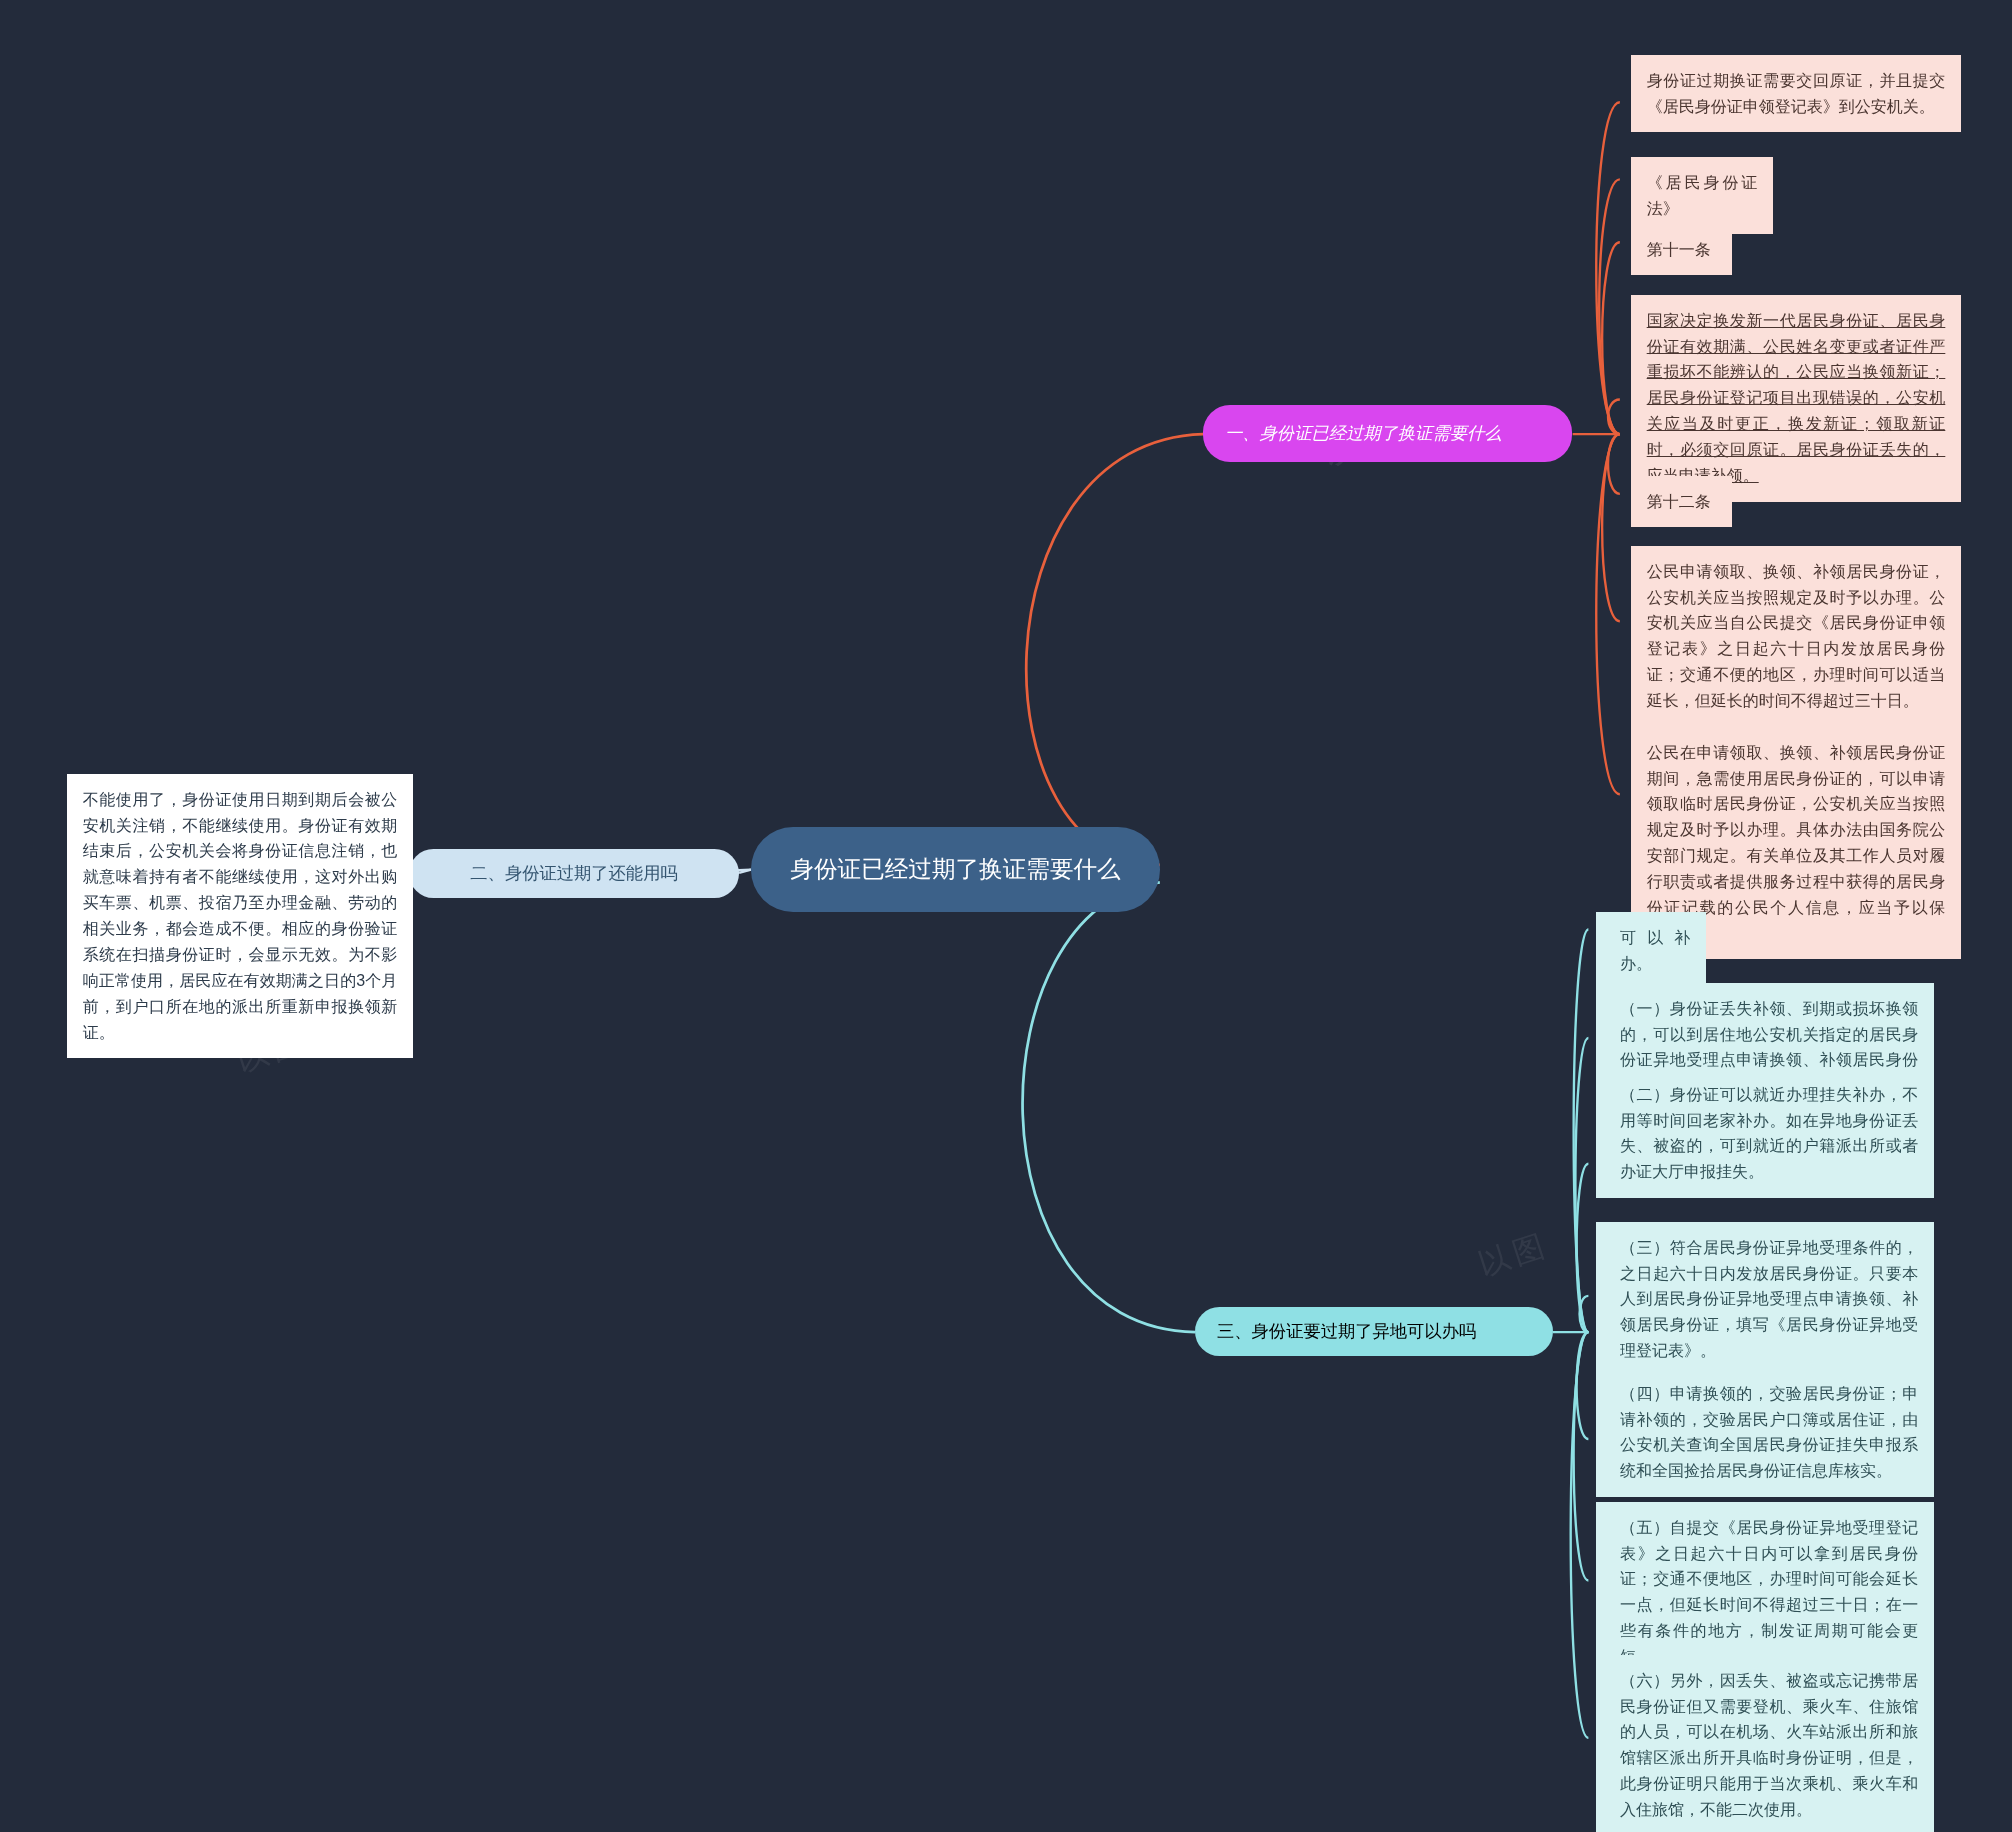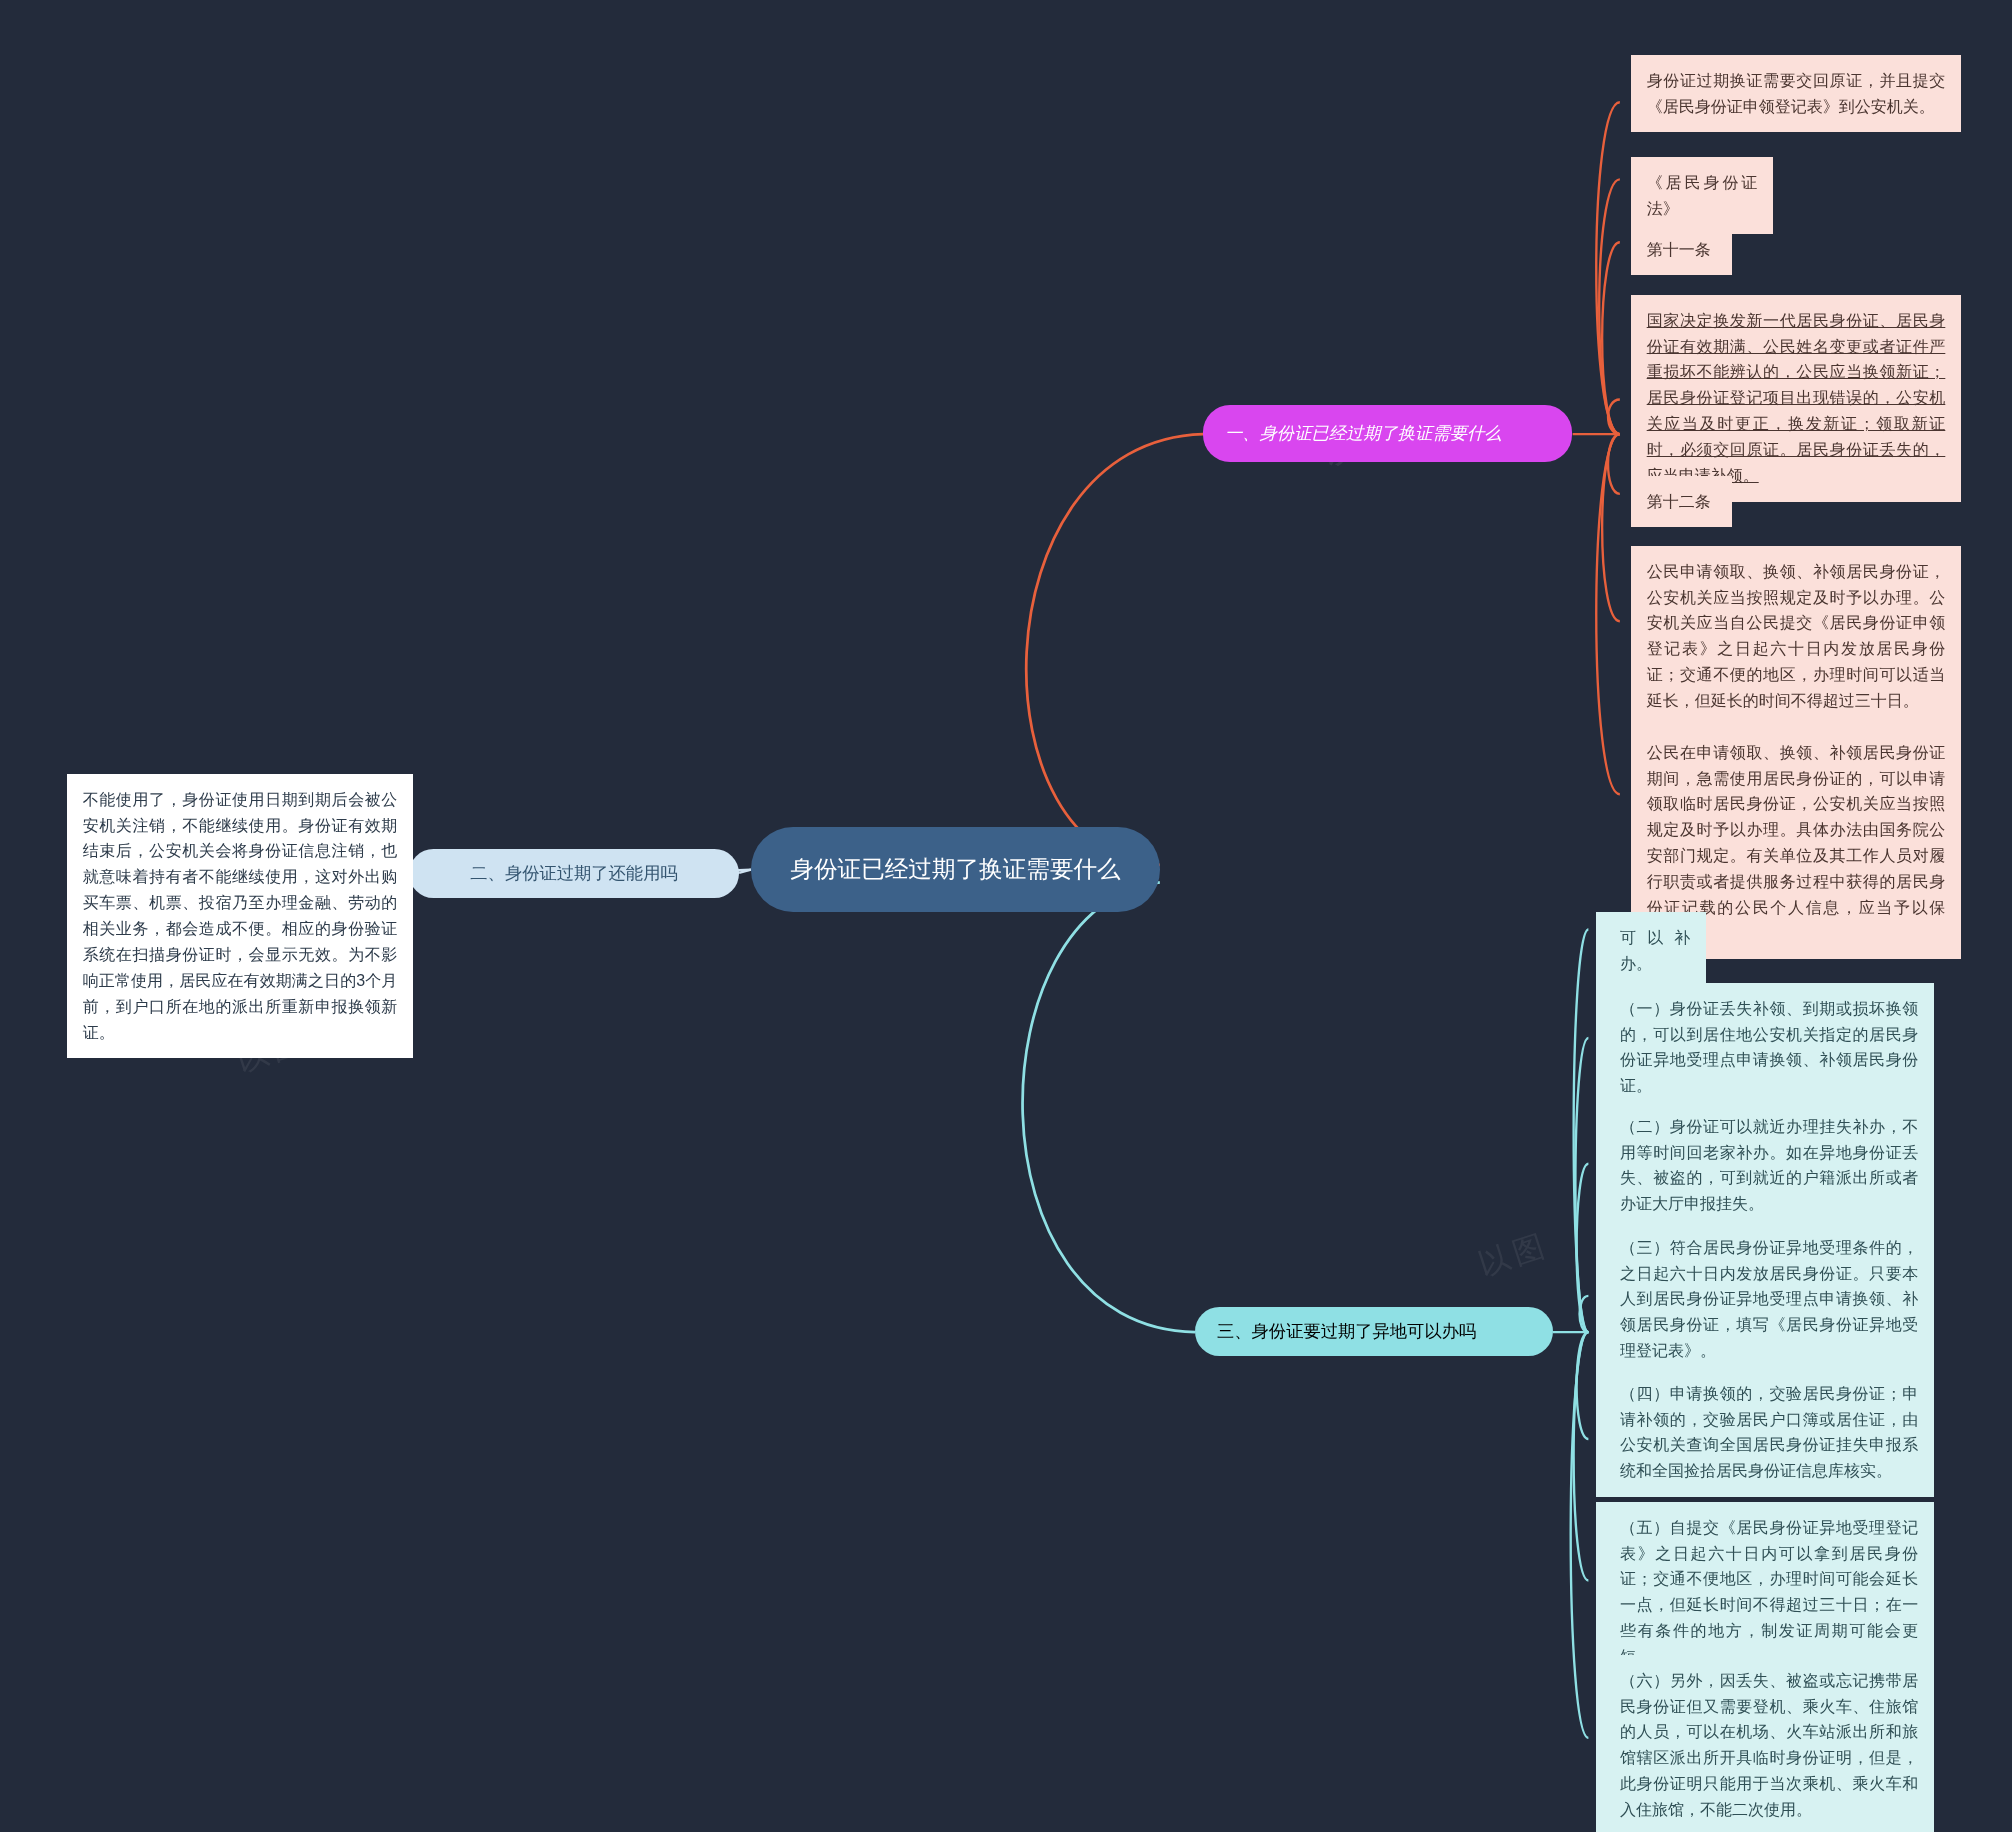--- a/index.html
+++ b/index.html
@@ -106,20 +106,20 @@
   <div class="node card pink" style="left:1631px;top:546px;width:330px;">公民申请领取、换领、补领居民身份证，公安机关应当按照规定及时予以办理。公安机关应当自公民提交《居民身份证申领登记表》之日起六十日内发放居民身份证；交通不便的地区，办理时间可以适当延长，但延长的时间不得超过三十日。</div>
   <div class="node card pink" style="left:1631px;top:727px;width:330px;">公民在申请领取、换领、补领居民身份证期间，急需使用居民身份证的，可以申请领取临时居民身份证，公安机关应当按照规定及时予以办理。具体办法由国务院公安部门规定。有关单位及其工作人员对履行职责或者提供服务过程中获得的居民身份证记载的公民个人信息，应当予以保密。</div>
 
   <div class="node pill blue b2">二、身份证过期了还能用吗</div>
   <div class="node card white" style="left:67px;top:774px;width:346px;">不能使用了，身份证使用日期到期后会被公安机关注销，不能继续使用。身份证有效期结束后，公安机关会将身份证信息注销，也就意味着持有者不能继续使用，这对外出购买车票、机票、投宿乃至办理金融、劳动的相关业务，都会造成不便。相应的身份验证系统在扫描身份证时，会显示无效。为不影响正常使用，居民应在有效期满之日的3个月前，到户口所在地的派出所重新申报换领新证。</div>
 
   <div class="node pill cyan b3">三、身份证要过期了异地可以办吗</div>
 
   <div class="node card mint" style="left:1596px;top:912px;width:110px;">可以补办。</div>
   <div class="node card mint" style="left:1596px;top:983px;width:338px;">（一）身份证丢失补领、到期或损坏换领的，可以到居住地公安机关指定的居民身份证异地受理点申请换领、补领居民身份证。</div>
-  <div class="node card mint" style="left:1596px;top:1101px;width:338px;">（二）身份证可以就近办理挂失补办，不用等时间回老家补办。如在异地身份证丢失、被盗的，可到就近的户籍派出所或者办证大厅申报挂失。</div>
+  <div class="node card mint" style="left:1596px;top:1069px;width:338px;">（二）身份证可以就近办理挂失补办，不用等时间回老家补办。如在异地身份证丢失、被盗的，可到就近的户籍派出所或者办证大厅申报挂失。</div>
   <div class="node card mint" style="left:1596px;top:1222px;width:338px;">（三）符合居民身份证异地受理条件的，之日起六十日内发放居民身份证。只要本人到居民身份证异地受理点申请换领、补领居民身份证，填写《居民身份证异地受理登记表》。</div>
   <div class="node card mint" style="left:1596px;top:1368px;width:338px;">（四）申请换领的，交验居民身份证；申请补领的，交验居民户口簿或居住证，由公安机关查询全国居民身份证挂失申报系统和全国捡拾居民身份证信息库核实。</div>
   <div class="node card mint" style="left:1596px;top:1502px;width:338px;">（五）自提交《居民身份证异地受理登记表》之日起六十日内可以拿到居民身份证；交通不便地区，办理时间可能会延长一点，但延长时间不得超过三十日；在一些有条件的地方，制发证周期可能会更短。</div>
   <div class="node card mint" style="left:1596px;top:1655px;width:338px;">（六）另外，因丢失、被盗或忘记携带居民身份证但又需要登机、乘火车、住旅馆的人员，可以在机场、火车站派出所和旅馆辖区派出所开具临时身份证明，但是，此身份证明只能用于当次乘机、乘火车和入住旅馆，不能二次使用。</div>
 
 </div>
 
 
 </body></html>

